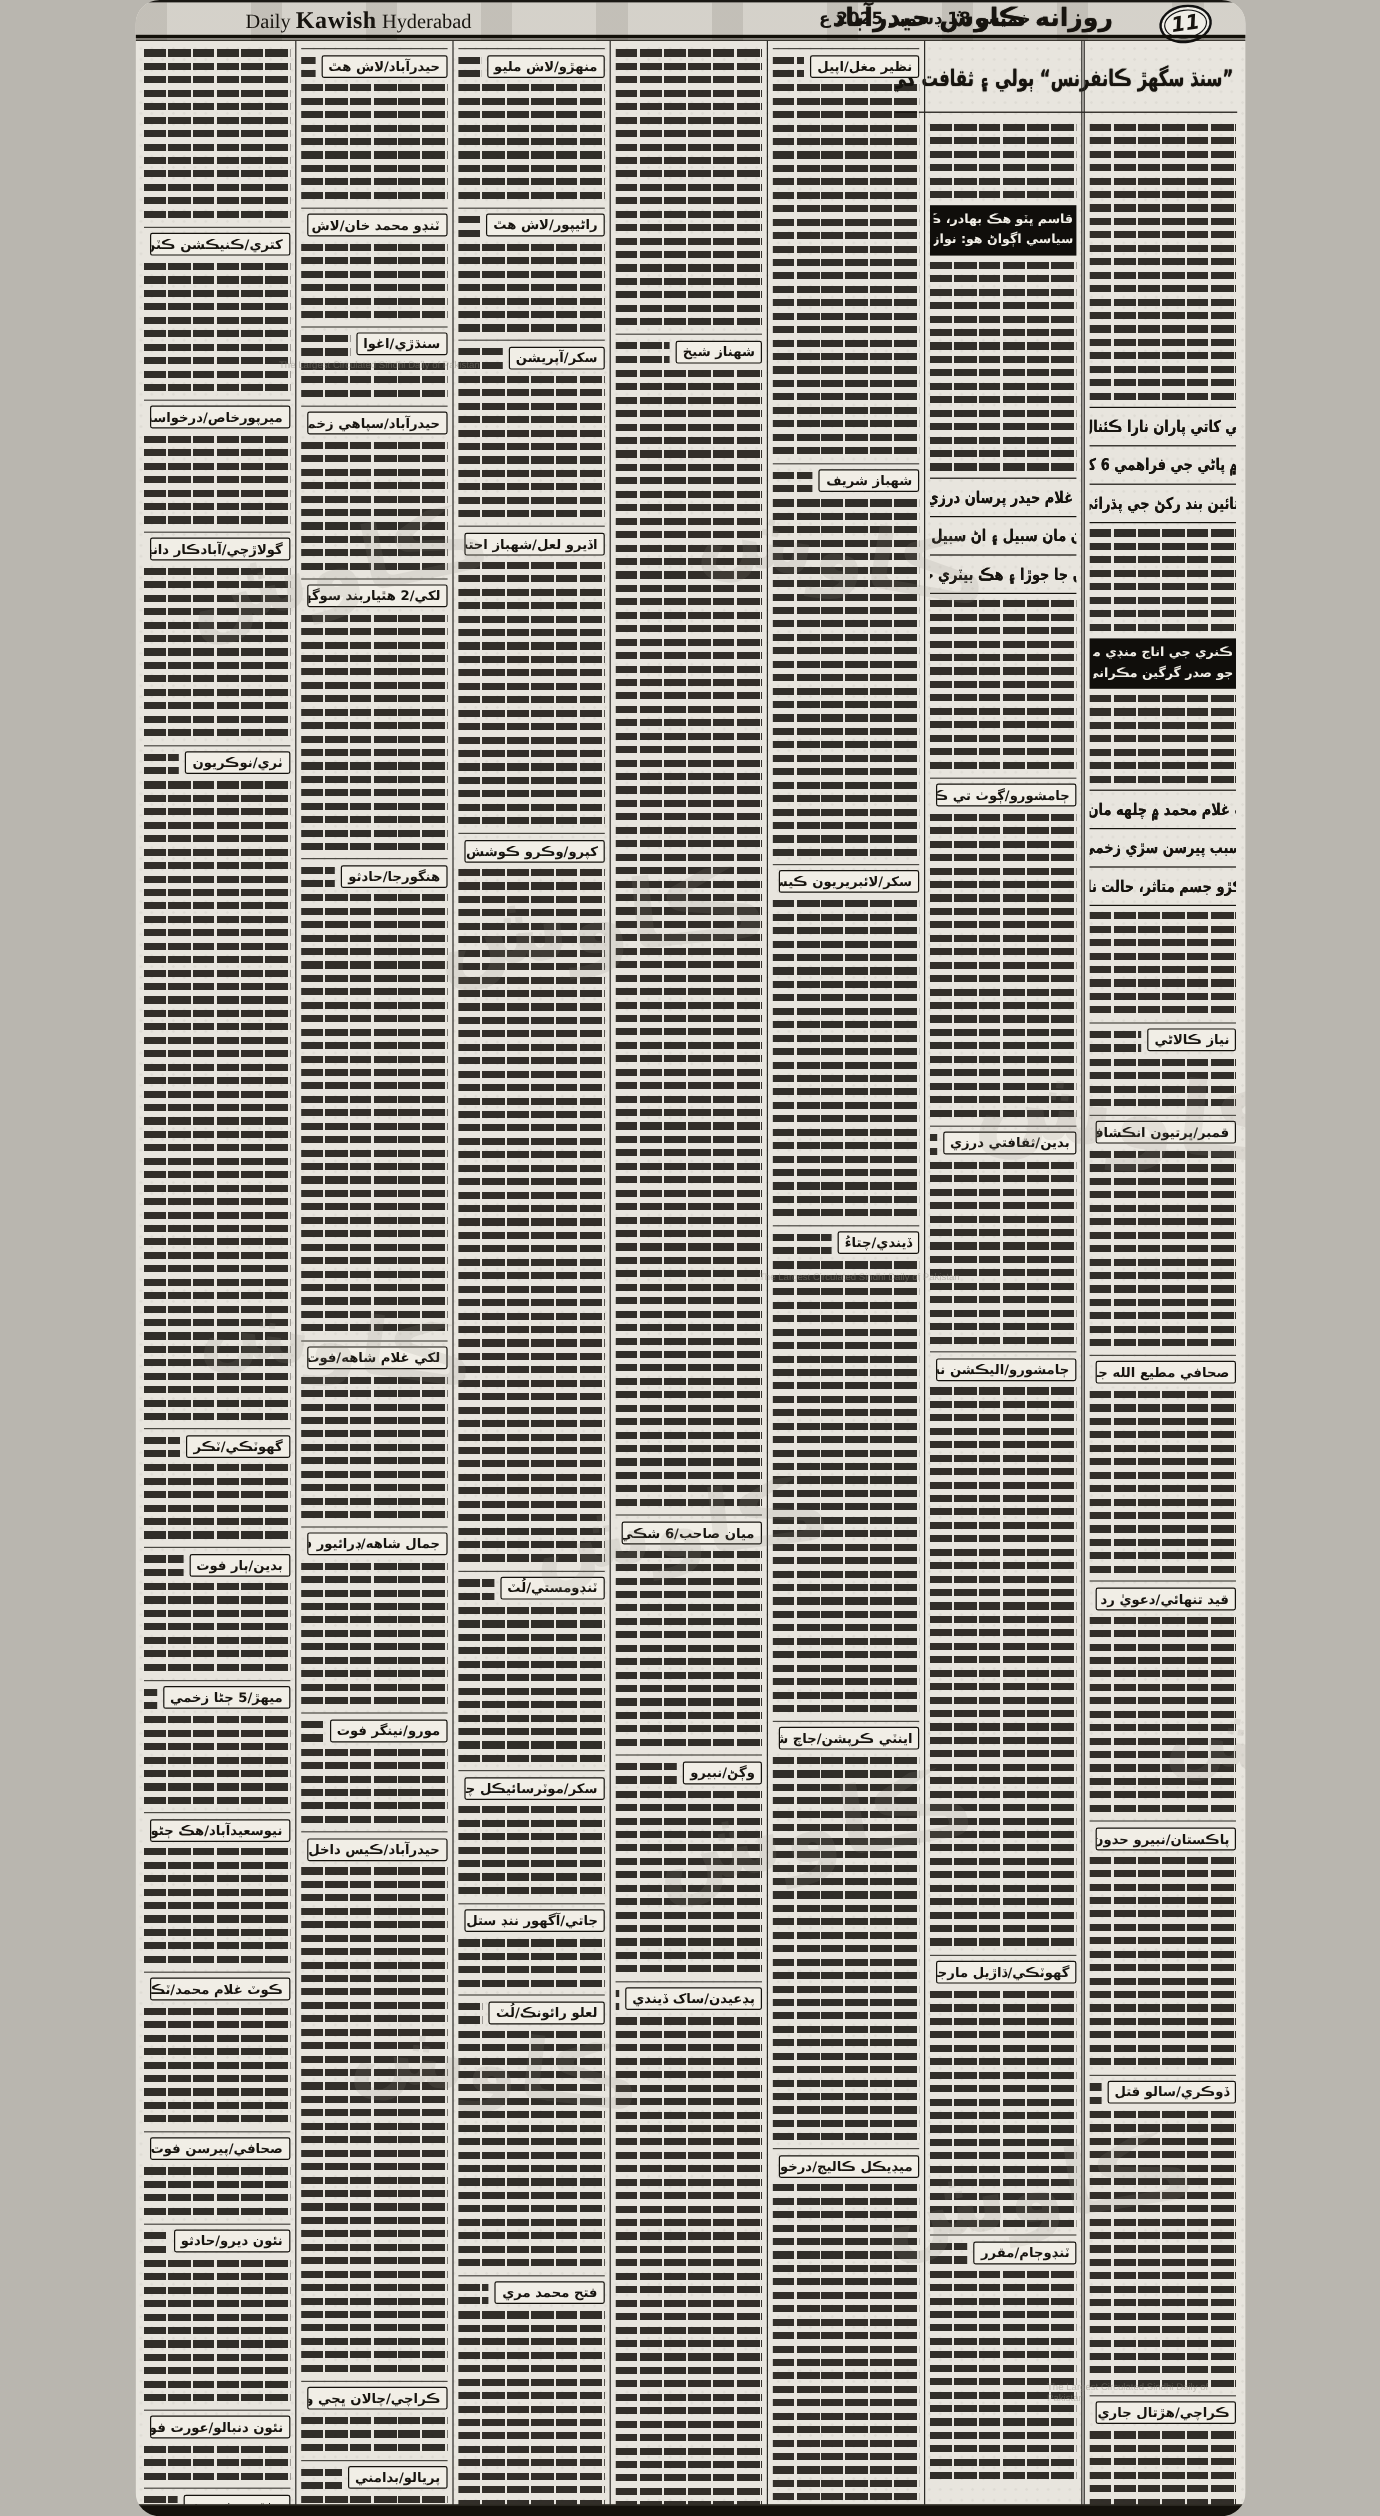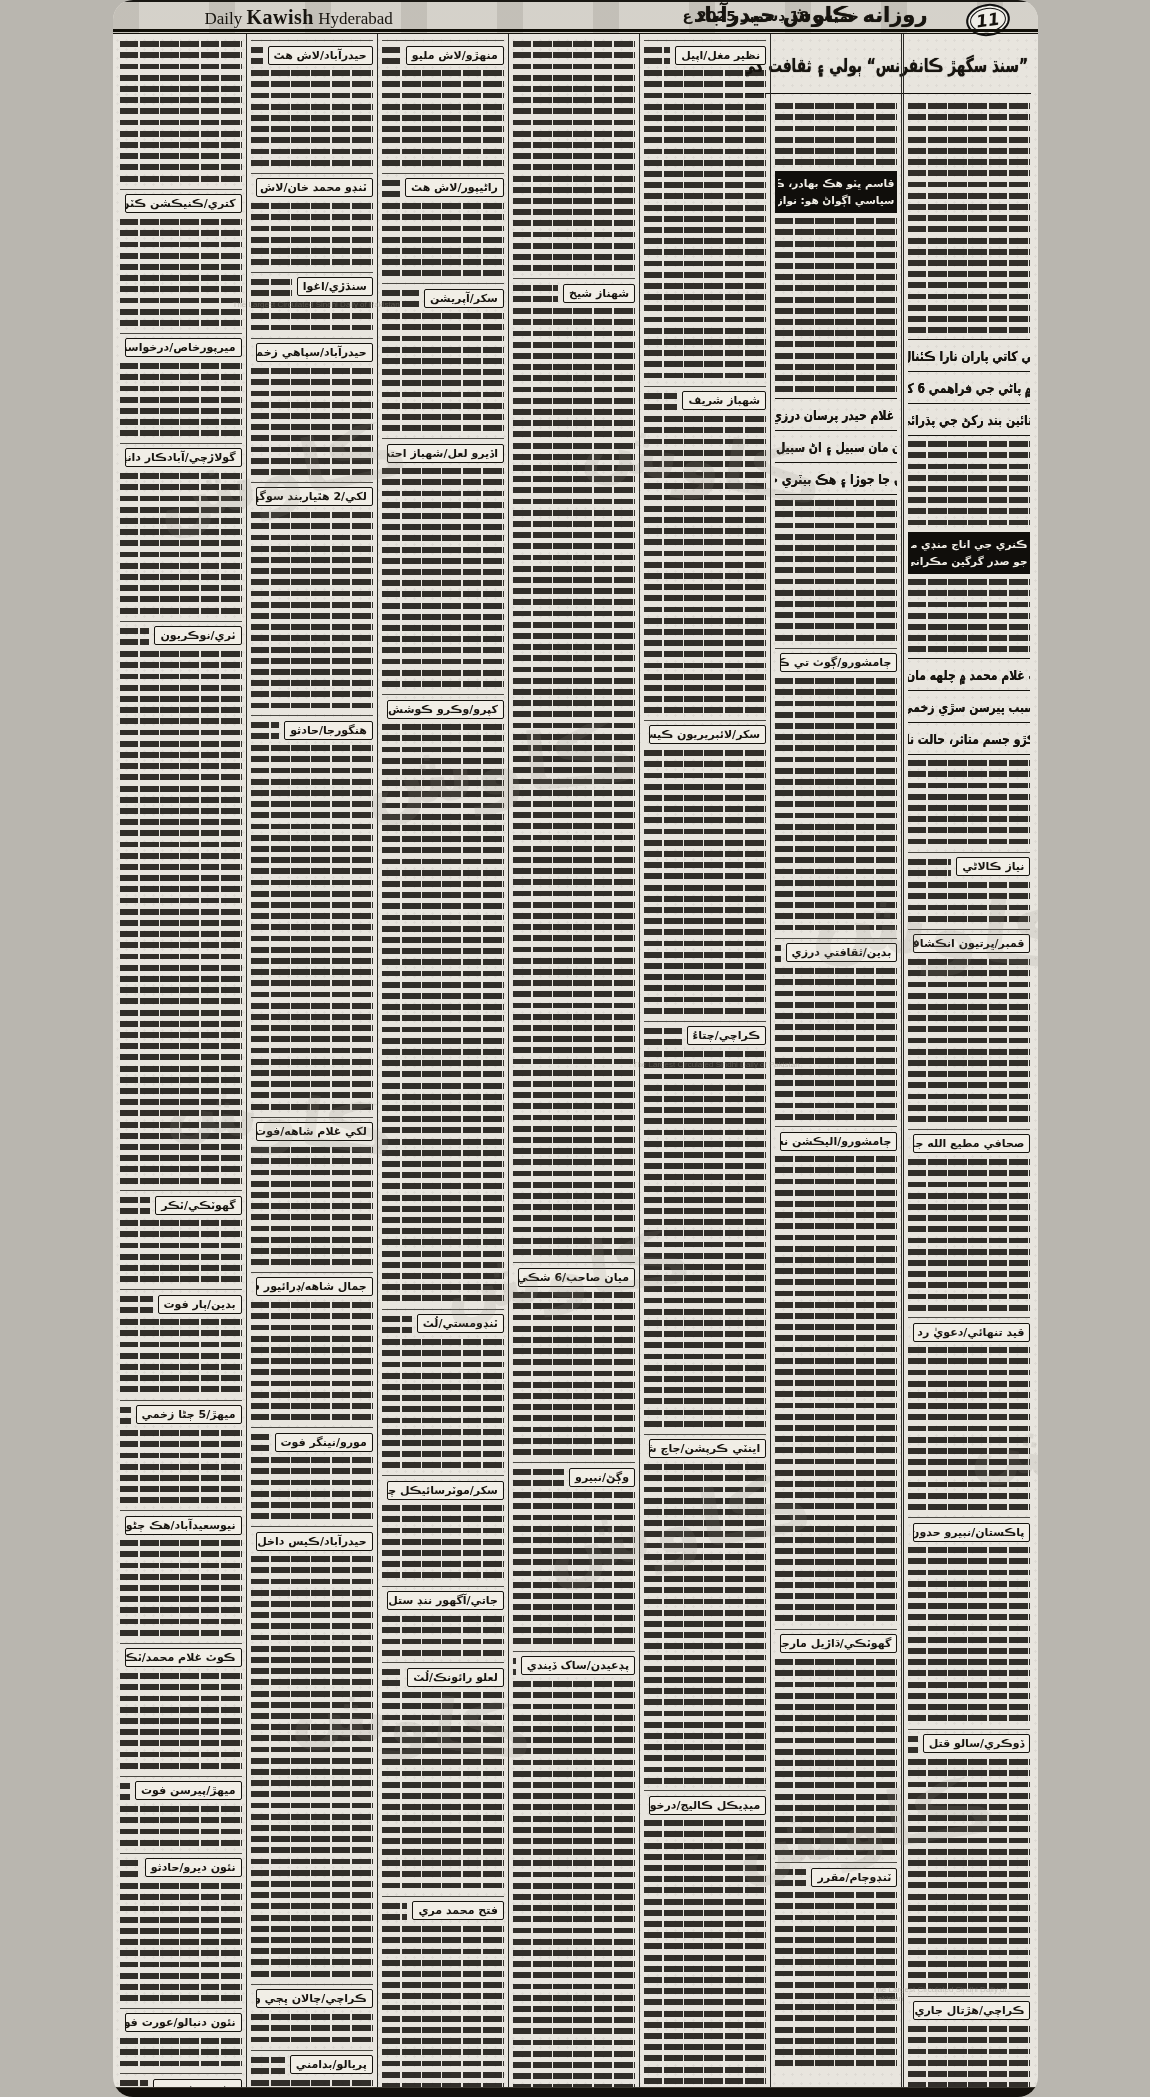--- a/index.html
+++ b/index.html
@@ -168,21 +168,21 @@
           <div class="kbox">نيوسعيدآباد/هڪ ڄڻو فوت</div>
           <div class="sim kside"></div>
         </div>
         <div class="sim" style="height: 100.8px;"></div>
         <div class="krow">
           <div class="kbox">ڪوٽ غلام محمد/ٽڪر</div>
           <div class="sim kside"></div>
         </div>
         <div class="sim" style="height: 100.8px;"></div>
         <div class="krow">
-          <div class="kbox">ميهڙ/پيرسن فوت</div>
+          <div class="kbox">صحافي/پيرسن فوت</div>
           <div class="sim kside"></div>
         </div>
         <div class="sim" style="height: 44.8px;"></div>
         <div class="krow">
           <div class="kbox">نئون ديرو/حادثو</div>
           <div class="sim kside"></div>
         </div>
         <div class="sim" style="height: 123.2px;"></div>
         <div class="krow">
           <div class="kbox">نئون دنبالو/عورت فوت</div>
@@ -341,21 +341,21 @@
           <div class="kbox">شهباز شريف</div>
           <div class="sim kside"></div>
         </div>
         <div class="sim" style="height: 302.4px;"></div>
         <div class="krow">
           <div class="kbox">سکر/لائبريريون ڪيس</div>
           <div class="sim kside"></div>
         </div>
         <div class="sim" style="height: 268.8px;"></div>
         <div class="krow">
-          <div class="kbox">ڪراچي/چتاءُ</div>
+          <div class="kbox">ڏيندي/چتاءُ</div>
           <div class="sim kside"></div>
         </div>
         <div class="sim" style="height: 380.8px;"></div>
         <div class="krow">
           <div class="kbox">اينٽي ڪرپشن/جاچ شروع</div>
           <div class="sim kside"></div>
         </div>
         <div class="sim" style="height: 324.8px;"></div>
         <div class="krow">
           <div class="kbox">ميڊيڪل ڪاليج/درخواست</div>

